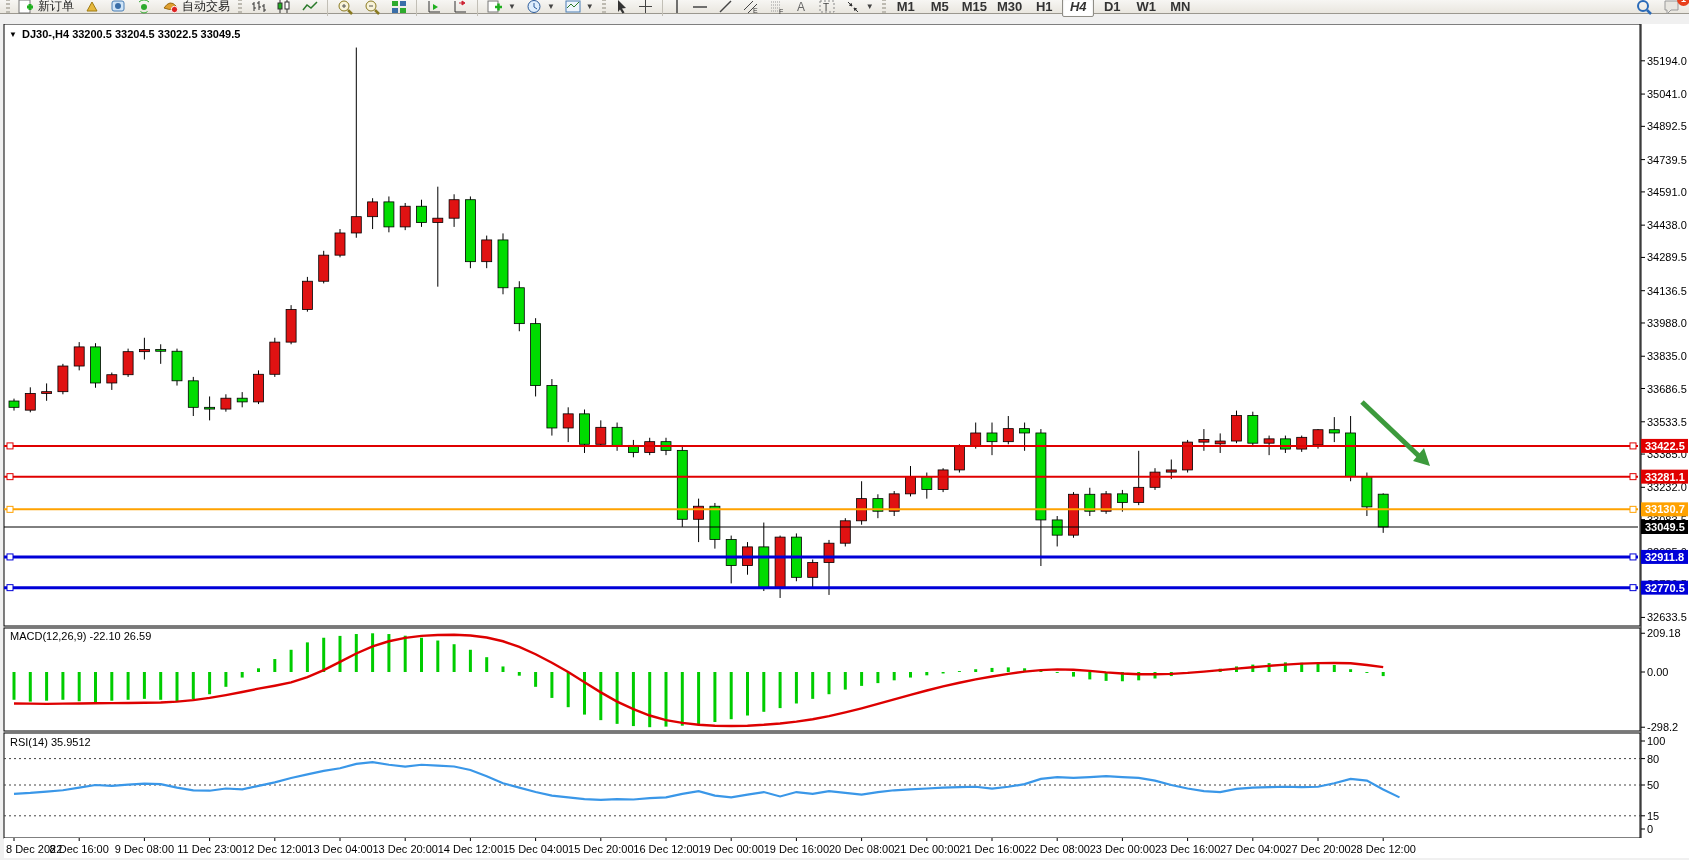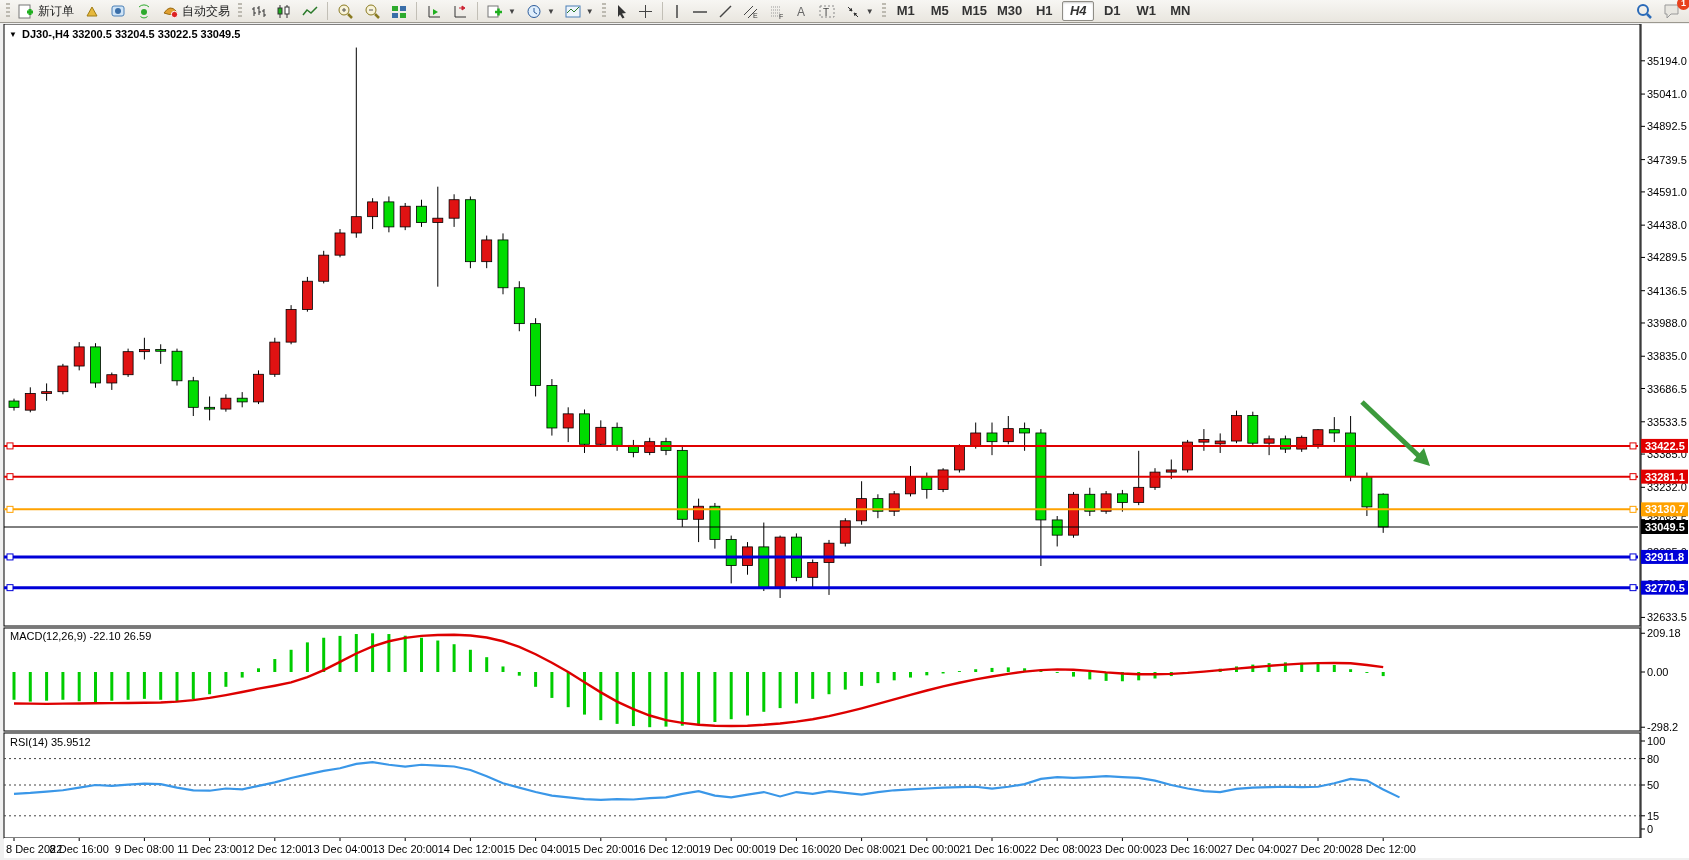--- a/index.html
+++ b/index.html
@@ -1,18 +1,18 @@
 <!DOCTYPE html>
 <html><head>
 <meta charset="utf-8">
 <style>
   html,body{margin:0;padding:0;background:#f0f0f0;width:1689px;height:860px;overflow:hidden;
             font-family:"Liberation Sans",sans-serif;}
   
-  .toolbar{position:absolute;left:0;top:0;width:1689px;height:23px;
+  .toolbar{position:absolute;left:0;top:0;width:1689px;height:14px;
            background:linear-gradient(#f7f6f3,#e9e6df);border-bottom:1px solid #9b988f;
            display:flex;align-items:center;gap:2px;padding:0 4px;box-sizing:border-box;z-index:5;}
   .tb-btn{display:flex;align-items:center;gap:4px;height:20px;padding:0 3px;border:1px solid transparent;
           border-radius:2px;font-size:12px;color:#222;cursor:default;white-space:nowrap;}
   .tb-sep{width:1px;height:18px;background:#c2bfb6;margin:0 3px;}
   .tb-handle{width:4px;height:16px;margin:0 2px;
              background:repeating-linear-gradient(#bdbab1 0 2px,transparent 2px 4px);}
   .tb-caret{font-size:8px;color:#444;margin-left:1px;}
   .tf-btn{min-width:24px;text-align:center;height:18px;line-height:18px;font-size:13px;font-weight:bold;
           color:#333;border:1px solid transparent;border-radius:2px;padding:0 3px;}

